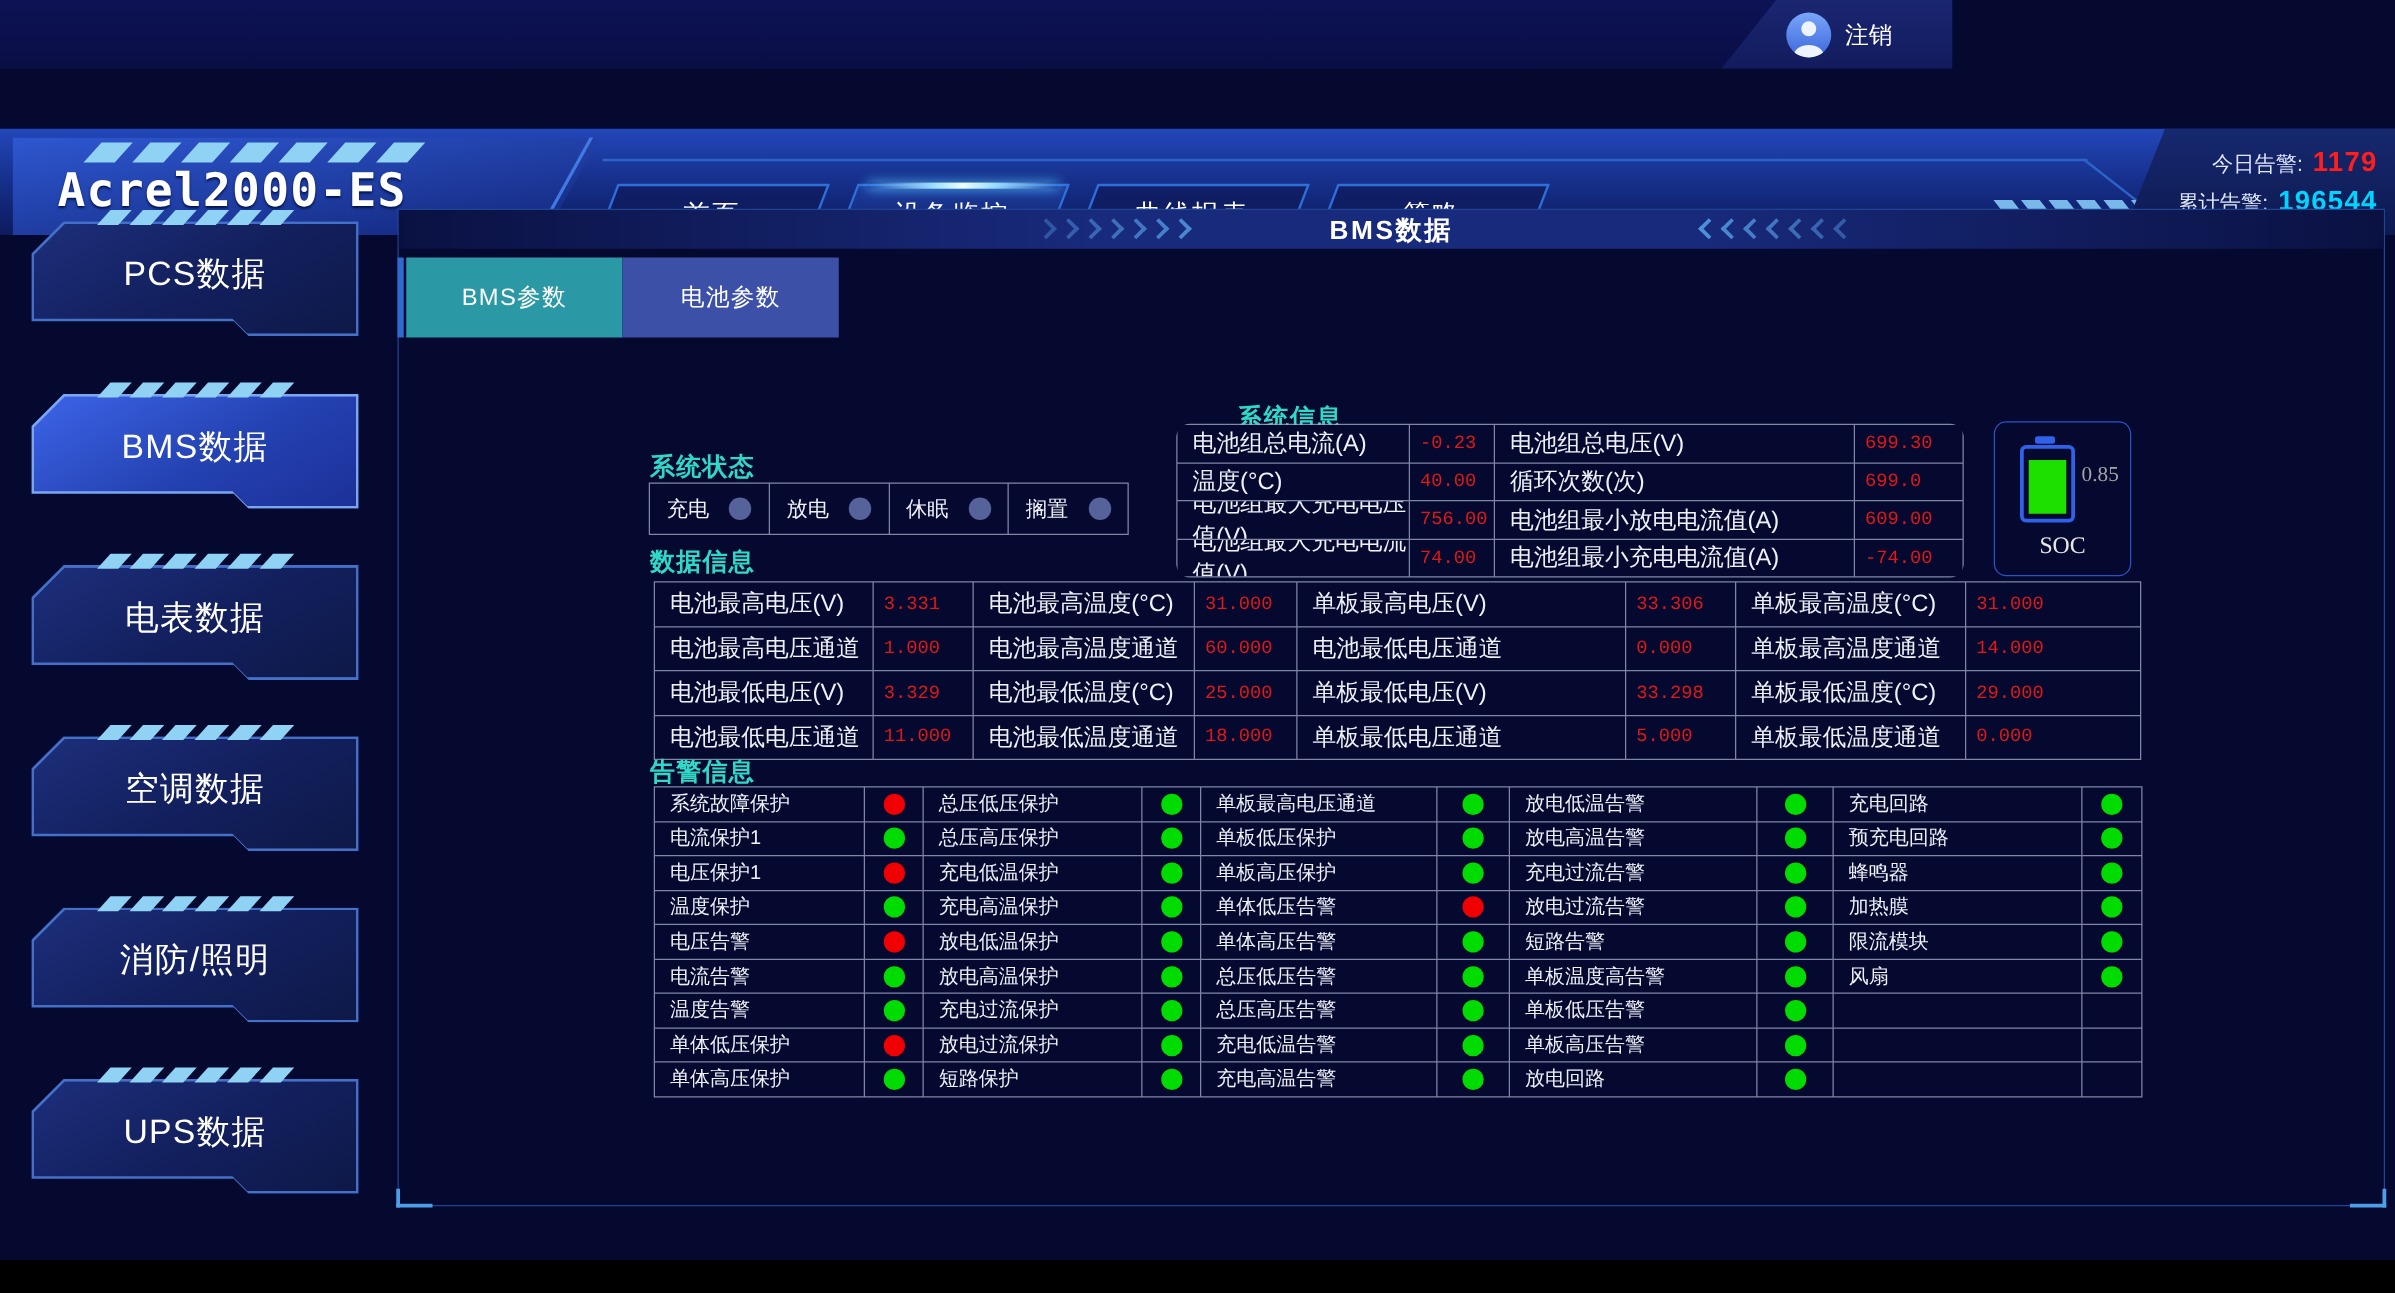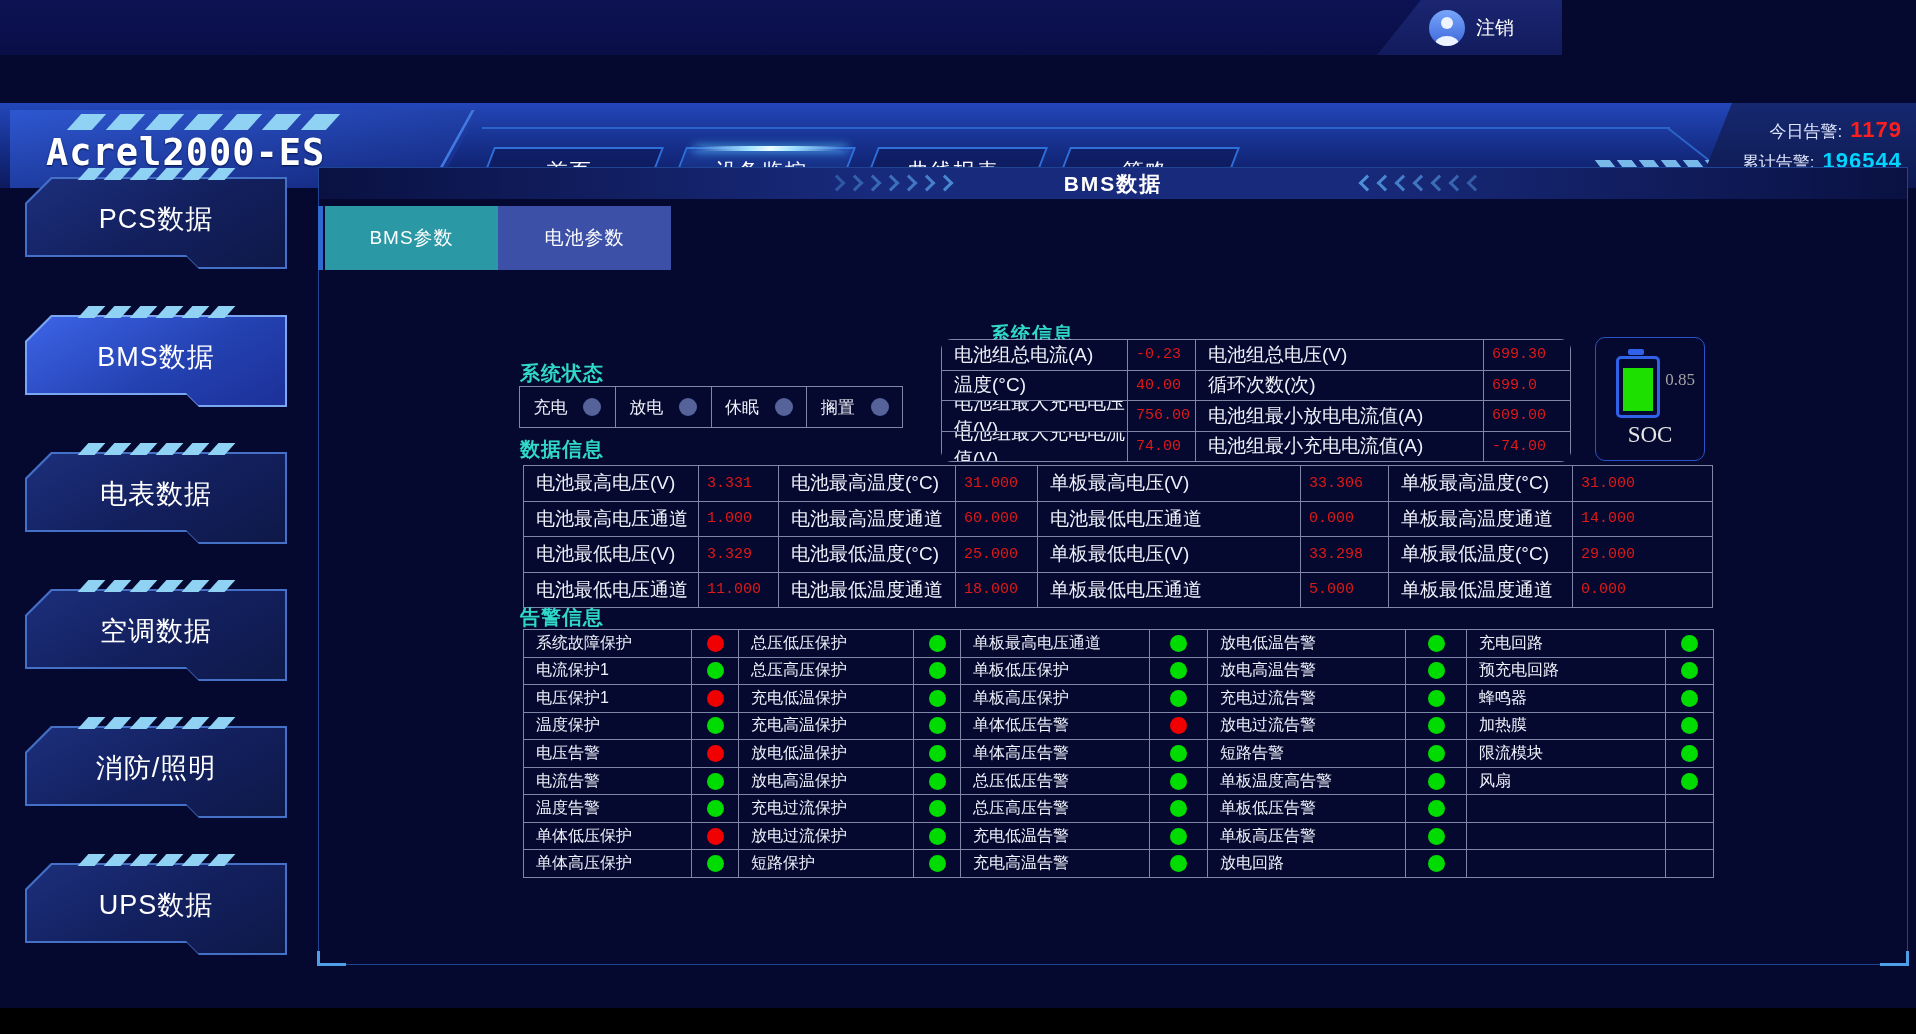--- a/index.html
+++ b/index.html
@@ -127,21 +127,21 @@
   
   .soc-box{position:absolute;left:1276px;top:169px;width:108px;height:122px;
     border:1px solid #2c52c8;border-radius:10px;}
   .batt{position:absolute;left:20px;top:18px;width:38px;height:56px;
     border:3px solid #2f62e8;border-radius:5px;}
   .batt-tip{position:absolute;left:32px;top:11px;width:16px;height:6px;background:#2f62e8;border-radius:2px;}
   .batt-fill{position:absolute;left:4px;right:4px;bottom:4px;top:9px;background:#1ee000;}
   .soc-val{position:absolute;right:9px;top:32px;font-family:"Liberation Serif",serif;
     font-size:17px;color:#a3a3a3;}
   .soc-lab{position:absolute;left:0;right:0;bottom:12px;text-align:center;
-    font-family:"Liberation Serif",serif;font-size:23px;color:#e6e6e6;}
+    font-family:"Liberation Serif",serif;font-size:19px;color:#e6e6e6;}
 
   .footer-band{position:absolute;left:0;bottom:0;width:1916px;height:26px;background:#000;}
 </style>
 </head>
 <body>
 
 <div class="screen">
 
   <div class="topbar">
     <div class="logout">

